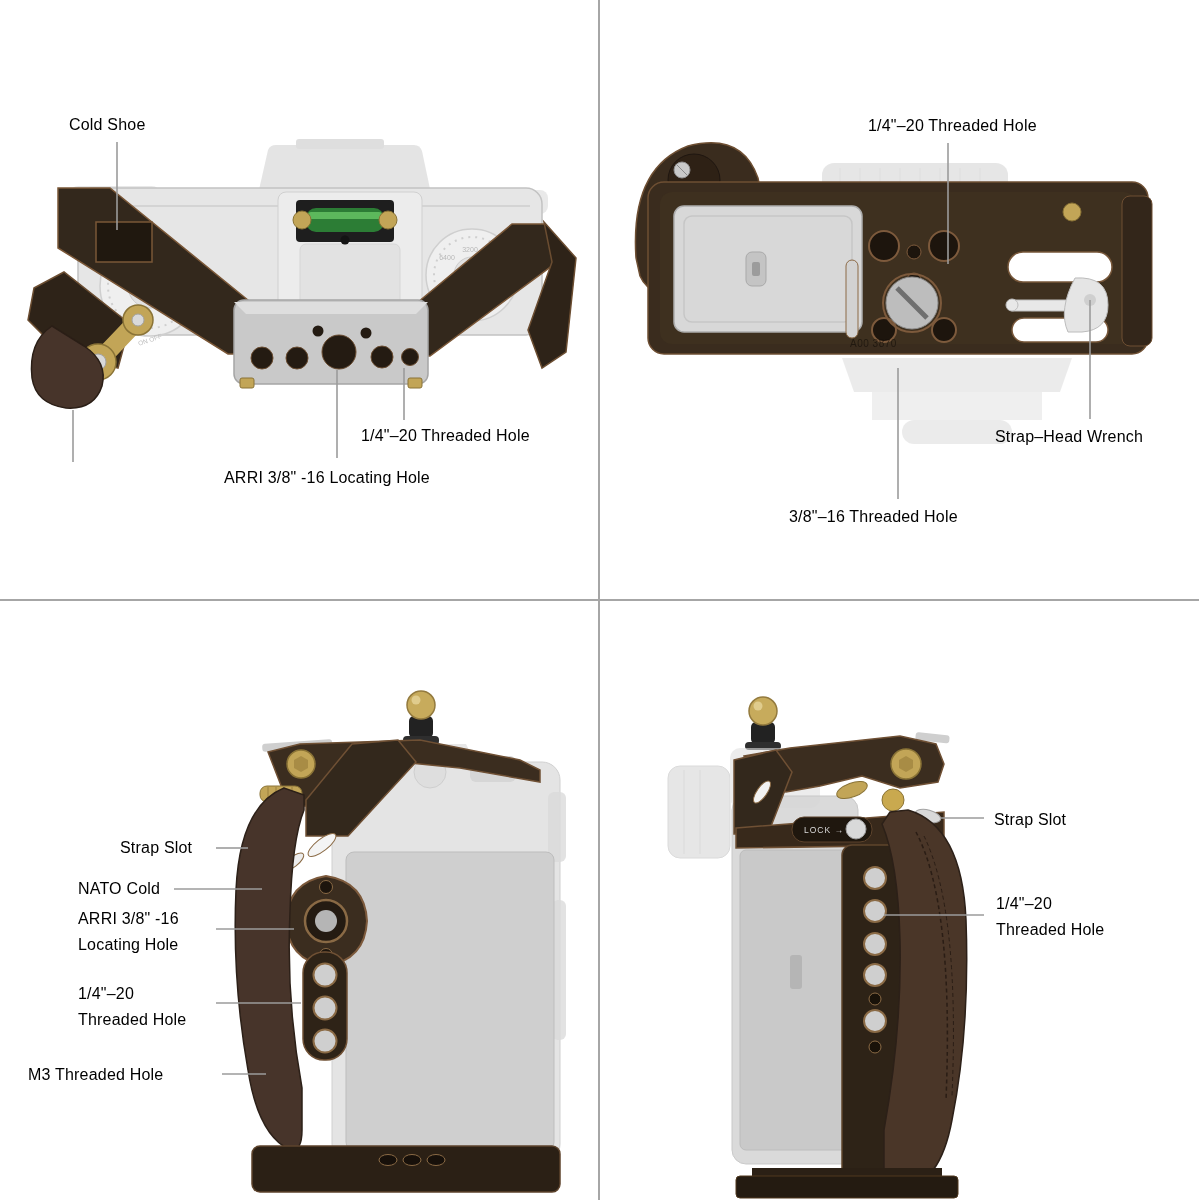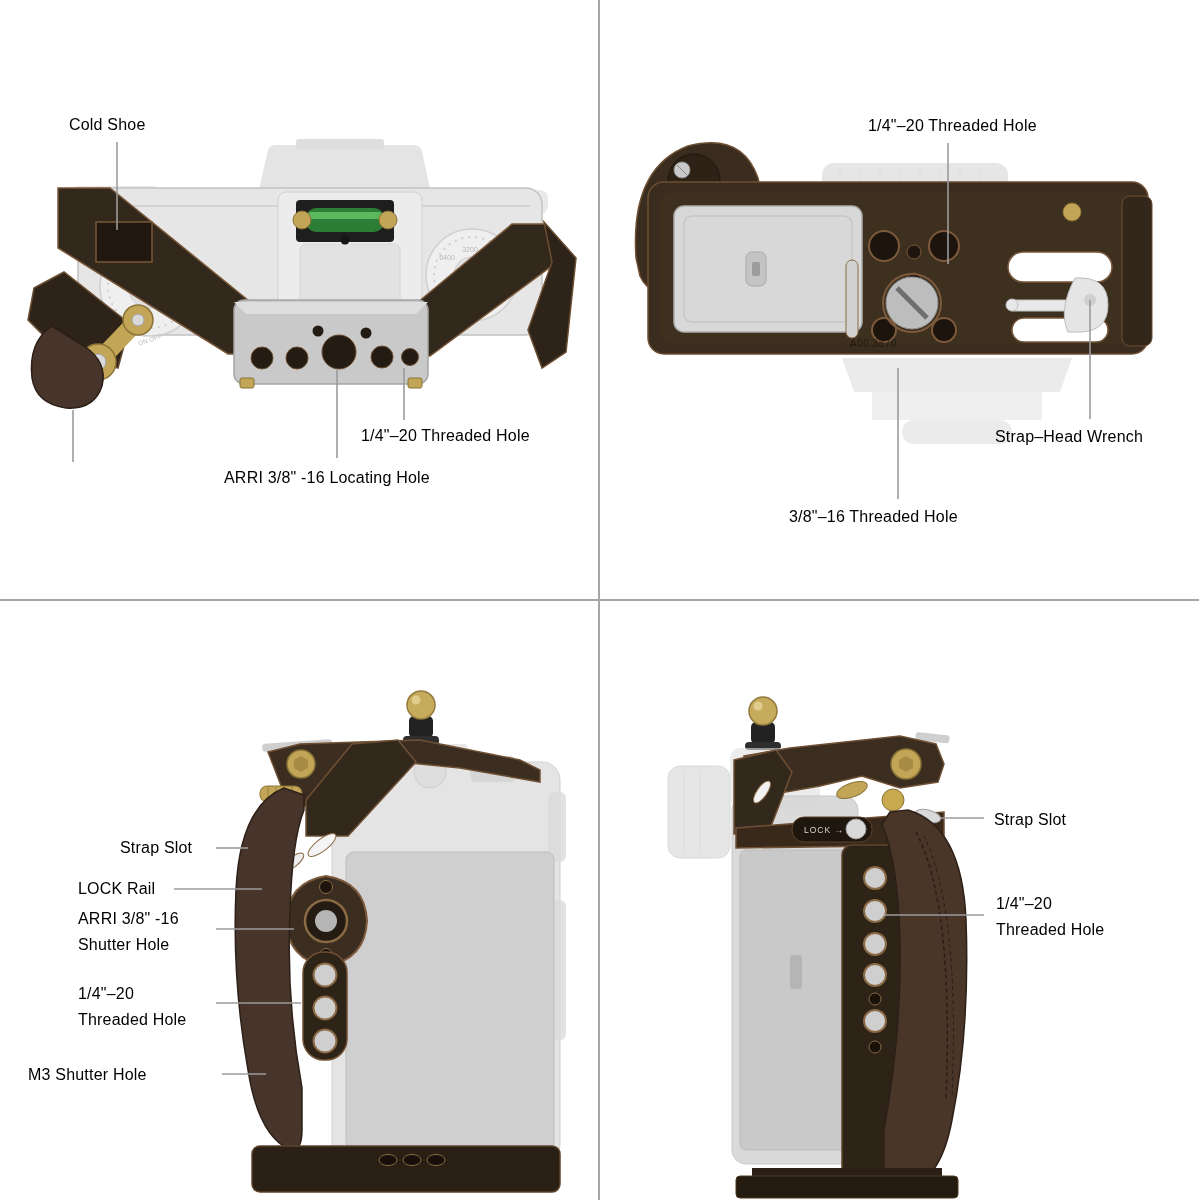--- a/index.html
+++ b/index.html
@@ -314,30 +314,30 @@
 
 <div class="callout" style="left:69px;top:112px">Cold Shoe</div>
 <div class="callout" style="left:361px;top:423px">1/4"–20 Threaded Hole</div>
 <div class="callout" style="left:224px;top:465px">ARRI 3/8" -16 Locating Hole</div>
 
 <div class="callout" style="left:868px;top:113px">1/4"–20 Threaded Hole</div>
 <div class="callout" style="left:995px;top:424px">Strap–Head Wrench</div>
 <div class="callout" style="left:789px;top:504px">3/8"–16 Threaded Hole</div>
 
 <div class="callout" style="left:120px;top:835px">Strap Slot</div>
-<div class="callout" style="left:78px;top:876px">LOCK Rail</div>
+<div class="callout" style="left:78px;top:876px">NATO Cold</div>
 <div class="callout" style="left:78px;top:906px">
   <div>ARRI 3/8" -16</div>
-  <div>Shutter Hole</div>
+  <div>Locating Hole</div>
 </div>
 <div class="callout" style="left:78px;top:981px">
   <div>1/4"–20</div>
   <div>Threaded Hole</div>
 </div>
-<div class="callout" style="left:28px;top:1062px">M3 Shutter Hole</div>
+<div class="callout" style="left:28px;top:1062px">M3 Threaded Hole</div>
 
 <div class="callout" style="left:994px;top:807px">Strap Slot</div>
 <div class="callout" style="left:996px;top:891px">
   <div>1/4"–20</div>
   <div>Threaded Hole</div>
 </div>
 
 </div>
 
 </body></html>

